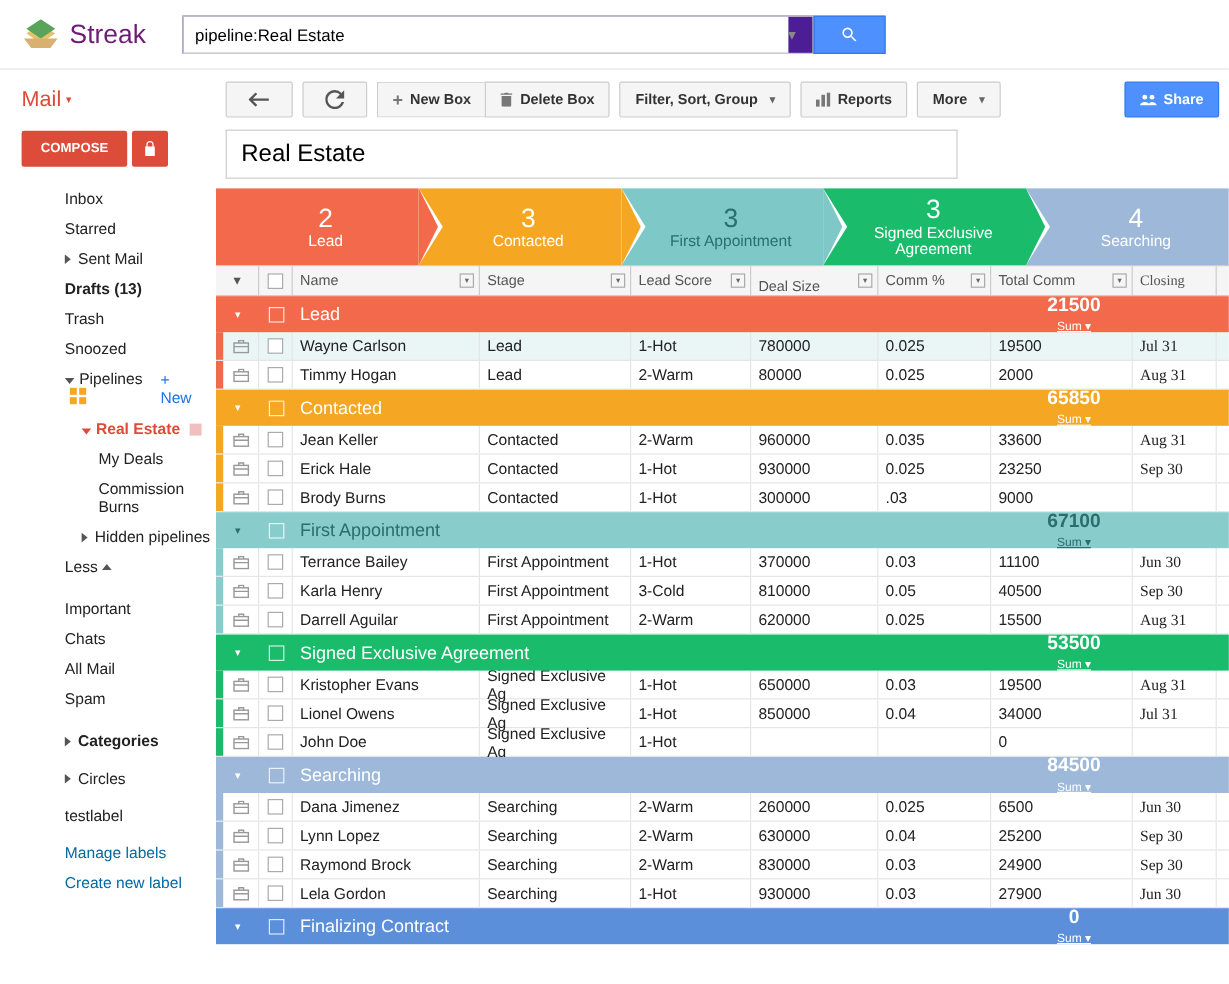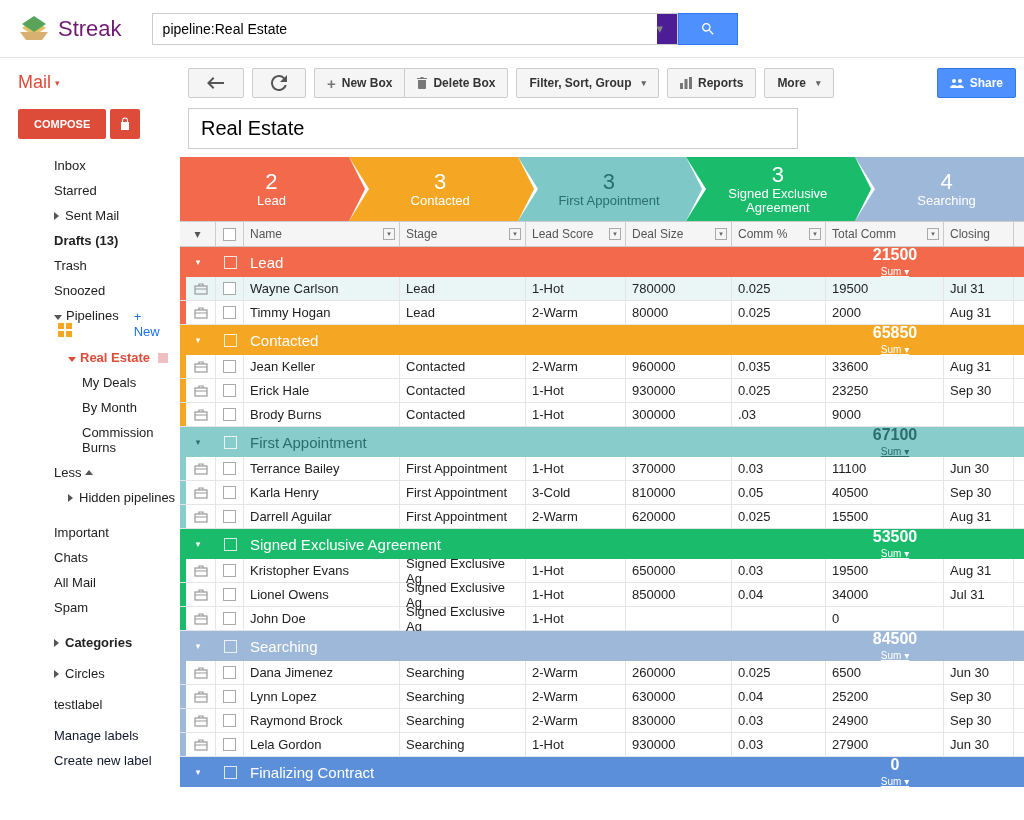--- a/index.html
+++ b/index.html
@@ -29,21 +29,21 @@
 .nav-item { padding: 5px 0; font-size: 13px; color: #222; cursor: pointer; display: flex; align-items: center; }
 .nav-item.bold { font-weight: bold; }
 .nav-sub { padding-left: 14px; }
 .nav-sub2 { padding-left: 28px; }
 .pipe-row { display: flex; align-items: center; justify-content: space-between; padding-right: 12px; }
 .pipe-ico { display: inline-flex; width: 14px; height: 14px; margin-left: 4px; }
 .new-link { color: #1a73e8; font-size: 13px; }
 .re-item { color: #dd4b39; font-weight: bold; display: flex; align-items: center; justify-content: space-between; padding-right: 12px; }
 .re-sq { width: 10px; height: 10px; background: #f0c0c0; }
 .less-row { display: flex; align-items: center; }
-.manage-link { color: #0f172a; padding: 5px 0; cursor: pointer; font-size: 13px; }
+.manage-link { color: #0369a1; padding: 5px 0; cursor: pointer; font-size: 13px; }
 .tri { display: inline-block; width: 0; height: 0; border-left: 4px solid transparent; border-right: 4px solid transparent; margin-right: 4px; }
 .tri.right { border-top: 4px solid transparent; border-bottom: 4px solid transparent; border-left: 5px solid #555; border-right: none; margin-right: 6px; }
 .tri.down { border-top: 5px solid #555; }
 .tri.up { border-bottom: 5px solid #555; }
 
 
 .content { flex: 1; display: flex; flex-direction: column; }
 .toolbar { display: flex; align-items: center; padding: 10px 8px; gap: 8px; }
 .btn { background: #f5f5f5; border: 1px solid #ccc; height: 30px; padding: 0 12px; display: flex; align-items: center; border-radius: 2px; cursor: pointer; font-size: 12px; color: #333; font-weight: bold; gap: 6px; }
 .btn.icon-only { padding: 0 18px; }
@@ -71,24 +71,24 @@
 
 .grid { overflow-x: hidden; }
 .grid-head { display: flex; background: #f5f5f5; border-top: 1px solid #ccc; border-bottom: 1px solid #ccc; height: 26px; align-items: stretch; }
 .gh-cell { border-right: 1px solid #ccc; display: flex; align-items: center; padding: 0 6px; font-size: 12px; color: #555; position: relative; }
 .gh-cell .dd { position: absolute; right: 4px; top: 6px; width: 12px; height: 12px; border: 1px solid #aaa; display: flex; align-items: center; justify-content: center; font-size: 7px; color: #666; }
 .col-a { width: 36px; justify-content: center; } 
 .col-b { width: 28px; justify-content: center; }
 .col-name { width: 156px; }
 .col-stage { width: 126px; }
 .col-score { width: 100px; }
-.col-deal { width: 106px; }
+.col-deal { width: 106px; align-items: flex-end; }
 .col-comm { width: 94px; }
 .col-total { width: 118px; }
-.col-close { width: 70px; }
+.col-close { width: 70px; font-family: Liberation Serif, serif; }
 
 .grp-row { display: flex; height: 30px; align-items: center; color: #fff; position: relative; }
 .grp-1 { background: #f26a4b; } .grp-2 { background: #f5a623; } .grp-3 { background: #88cccc; color: #2a6e6e; } 
 .grp-4 { background: #1abc6b; } .grp-5 { background: #9db8d9; } .grp-6 { background: #5b8fd9; }
 .grp-row .chev-cell { width: 36px; display: flex; justify-content: center; }
 .grp-row .chk-cell { width: 28px; display: flex; justify-content: center; }
 .grp-row .grp-name { padding-left: 6px; font-size: 15px; flex: 1; }
 .grp-row .grp-sum { position: absolute; width: 118px; right: 70px; text-align: center; }
 .grp-row .grp-sum .sv { font-size: 16px; font-weight: bold; display: block; line-height: 1; }
 .grp-row .grp-sum .sl { font-size: 10px; text-decoration: underline; }
@@ -164,29 +164,28 @@
               </svg>
             </span>
         </span>
         <span class="new-link">+ New</span>
       </div>
       <div class="nav-item nav-sub re-item">
         <span><span class="tri down" style="border-top-color:#dd4b39"></span><span>Real Estate</span></span>
         <span class="re-sq"></span>
       </div>
       <div class="nav-item nav-sub2">My Deals</div>
-      <div class="nav-item nav-sub2">By Month</div>
       <div class="nav-item nav-sub2">Commission Burns</div>
+      <div class="nav-item nav-sub">
+          <span class="tri right"></span>
+          <span>Hidden pipelines</span>
+        </div>
       <div class="nav-item less-row">
           <span>Less</span>
           <span class="tri up" style="margin-left:4px"></span>
-        </div>
-      <div class="nav-item nav-sub">
-          <span class="tri right"></span>
-          <span>Hidden pipelines</span>
         </div>
       <div style="height:10px"></div>
       <div class="nav-item">Important</div>
       <div class="nav-item">Chats</div>
       <div class="nav-item">All Mail</div>
       <div class="nav-item">Spam</div>
       <div style="height:10px"></div>
       <div class="nav-item bold">
           <span class="tri right"></span>
           <span>Categories</span>

